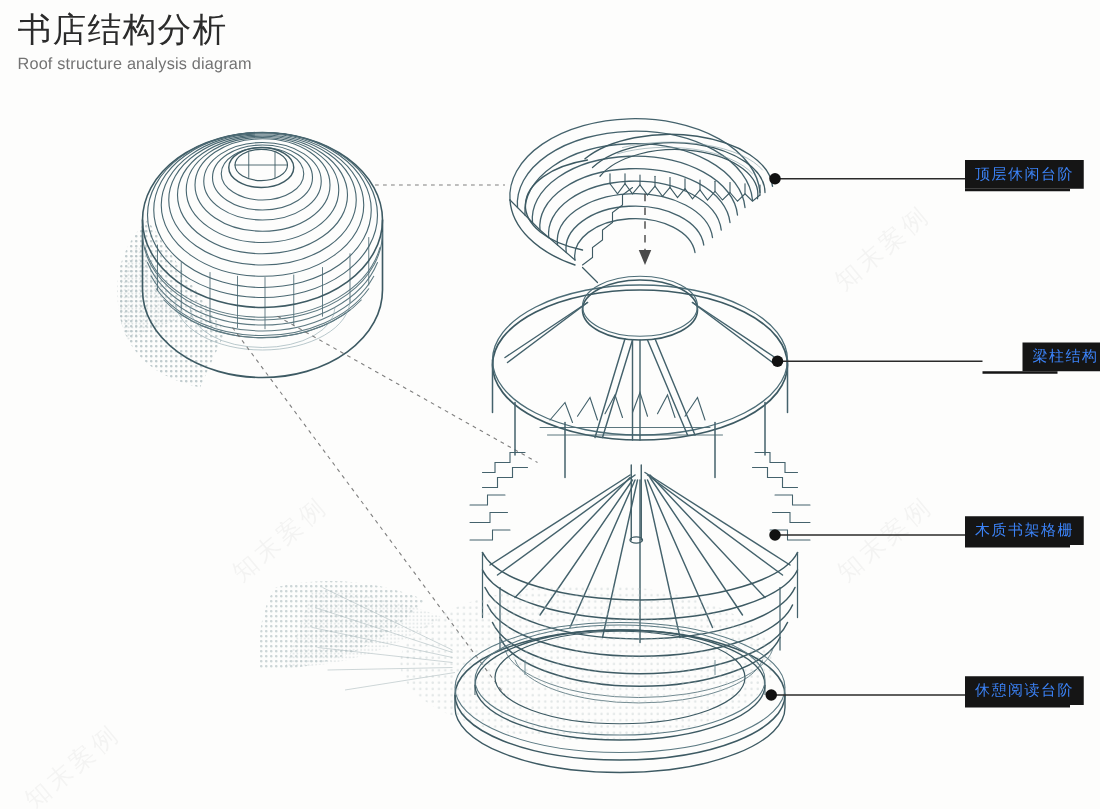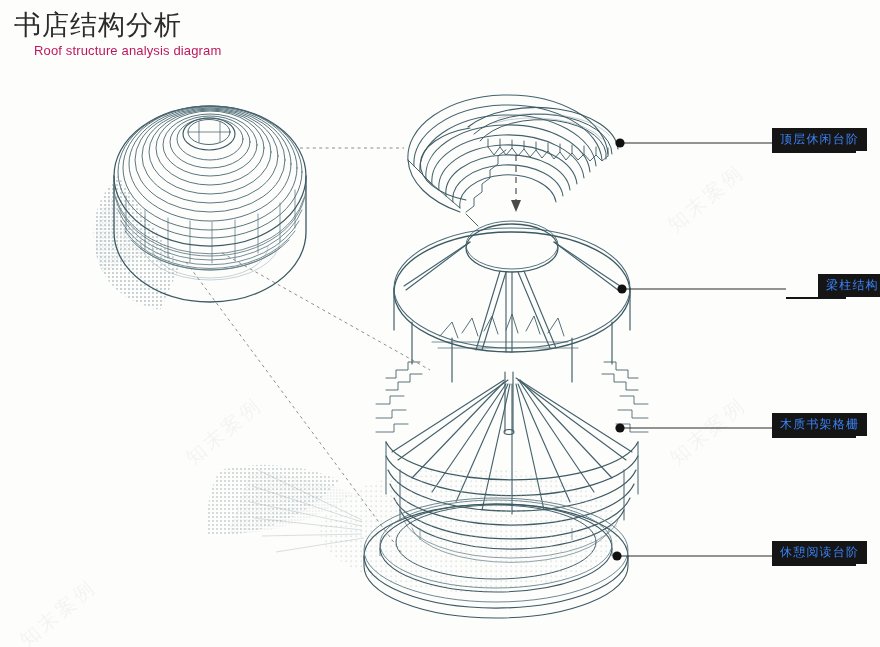--- a/index.html
+++ b/index.html
@@ -14,23 +14,22 @@
   #page{position:absolute;inset:0;width:859px;height:647px;}
 
   
   #title-block{position:absolute;left:14px;top:10px;z-index:40;}
   #title-main{
     font-size:27px;line-height:1.12;color:#2b2b2b;
     letter-spacing:1px;font-weight:400;
     font-family:"DejaVu Sans","Liberation Sans",sans-serif;
   }
   #title-sub{
-    font-size:13px;color:#be185d;margin-top:3px;letter-spacing:.15px;
+    font-size:13px;color:#737373;margin-top:3px;letter-spacing:.15px;
     font-family:"Liberation Sans","DejaVu Sans",sans-serif;
-    margin-left:20px;
   }
 
   
   .callout{position:absolute;z-index:35;display:flex;align-items:center;}
   .callout .tag{
     background:#151515;color:#3b82f6;
     font-size:12px;line-height:1;
     padding:5px 8px 6px 8px;
     letter-spacing:1.2px;
     white-space:nowrap;

